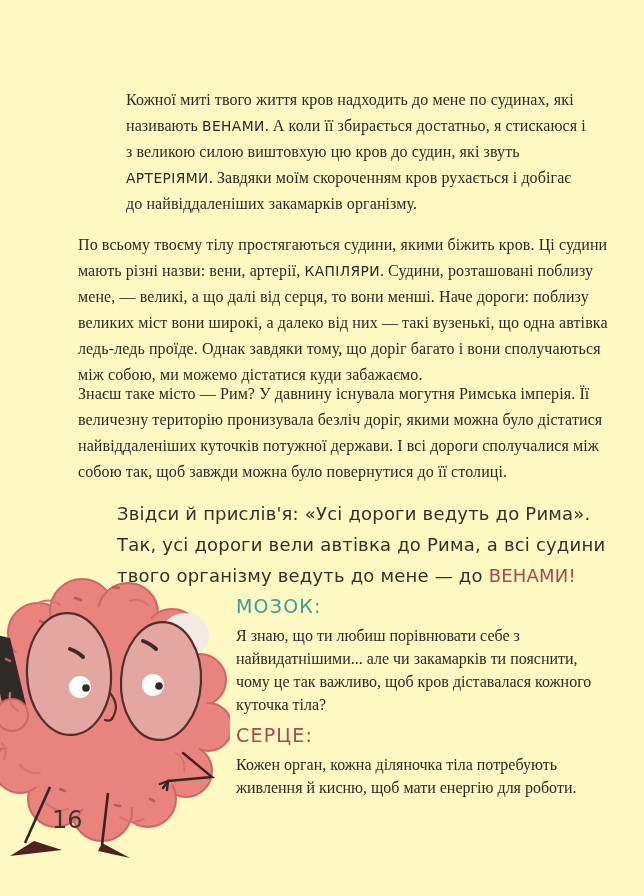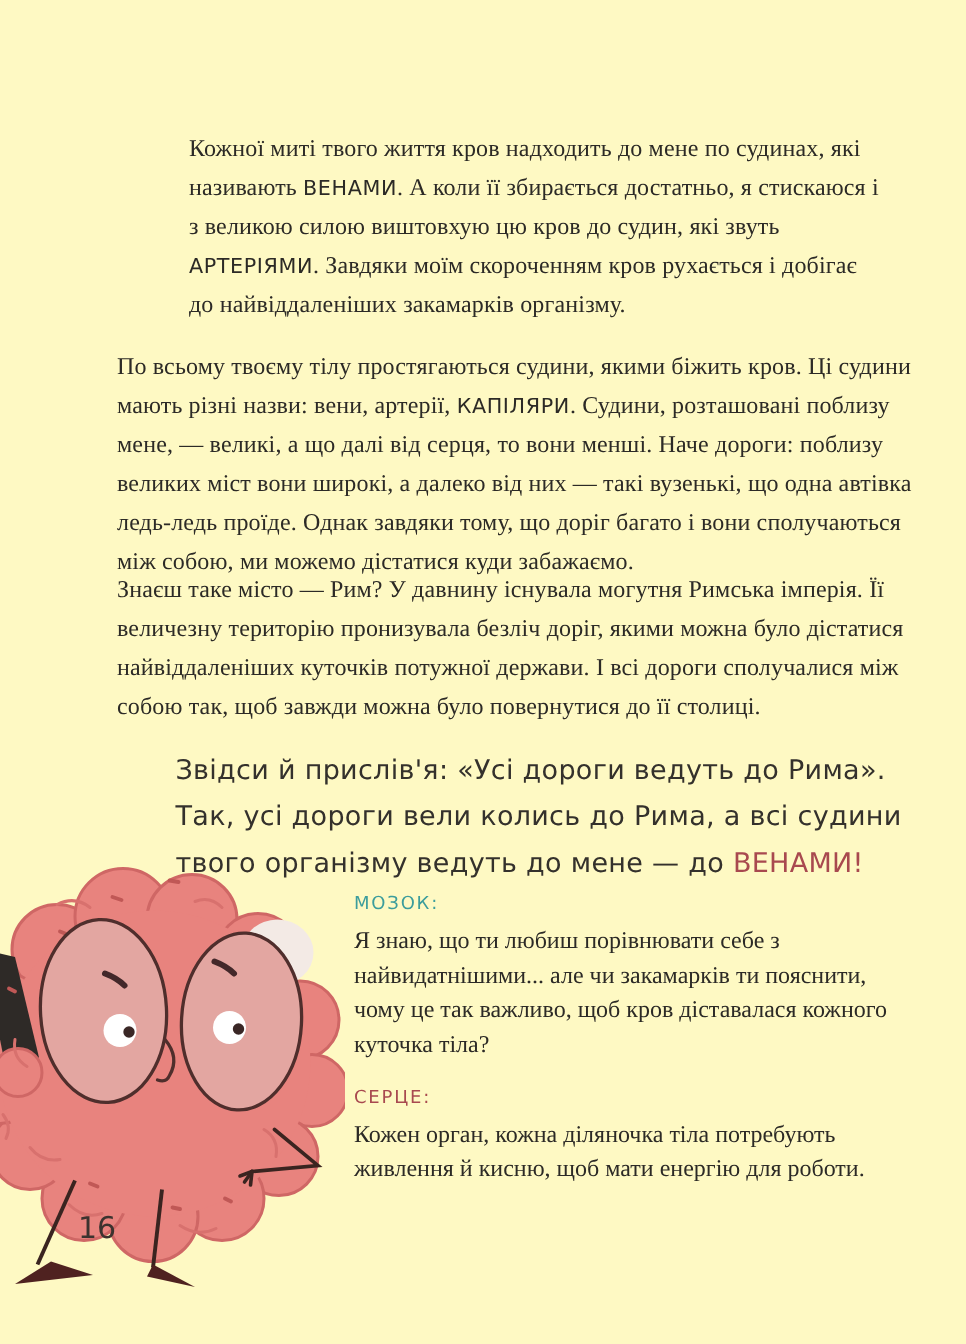--- a/index.html
+++ b/index.html
@@ -41,38 +41,38 @@
   .accent-red { color:#a8494f; }
 
   .dialogue {
     position:absolute;
     left:236px; width:372px;
   }
   #dlg-brain { top:595px; }
   #dlg-heart { top:724px; }
   .speaker {
     font-family:"DejaVu Sans", sans-serif;
-    font-size:12px;
+    font-size:19px;
     letter-spacing:1.2px;
     margin:0 0 7px 0;
   }
   .speaker-teal { color:#3c9d9c; }
   .speaker-red  { color:#a8494f; }
   .dialogue-text {
     margin:0;
     font-size:16px;
     line-height:23px;
     width:368px;
   }
 
   .page-number {
     position:absolute;
     left:52px; top:806px;
     font-family:"DejaVu Sans", sans-serif;
-    font-size:20px;
+    font-size:24px;
     color:#3c332f;
     z-index:6;
   }
 
   .brain-illustration {
     position:absolute;
     left:-20px; top:575px;
     width:250px; height:295px;
     z-index:2;
   }
@@ -83,21 +83,21 @@
 <div class="page">
 
   <p class="para" id="p1"><span>Кожної миті твого життя кров надходить до мене по судинах, які називають </span><span class="caps">ВЕНАМИ</span><span>. А коли її збирається достатньо, я стискаюся і з великою силою виштовхую цю кров до судин, які звуть </span><span class="caps">АРТЕРІЯМИ</span><span>. Завдяки моїм скороченням кров рухається і добігає до найвіддаленіших закамарків організму.</span></p>
 
   <p class="para" id="p2"><span>По всьому твоєму тілу простягаються судини, якими біжить кров. Ці судини мають різні назви: вени, артерії, </span><span class="caps">КАПІЛЯРИ</span><span>. Судини, розташовані поблизу мене, — великі, а що далі від серця, то вони менші. Наче дороги: поблизу великих міст вони широкі, а далеко від них — такі вузенькі, що одна автівка ледь-ледь проїде. Однак завдяки тому, що доріг багато і вони сполучаються між собою, ми можемо дістатися куди забажаємо.</span></p>
 
   <p class="para" id="p3">Знаєш таке місто — Рим? У давнину існувала могутня Римська імперія. Її величезну територію пронизувала безліч доріг, якими можна було дістатися найвіддаленіших куточків потужної держави. І всі дороги сполучалися між собою так, щоб завжди можна було повернутися до її столиці.</p>
 
   <div class="handwritten">
     <div>Звідси й прислів'я: «Усі дороги ведуть до Рима».</div>
-    <div><span>Так, усі дороги вели колись до Рима, а всі судини твого організму ведуть до мене — до </span><span class="accent-red">ВЕНАМИ!</span></div>
+    <div><span>Так, усі дороги вели автівка до Рима, а всі судини твого організму ведуть до мене — до </span><span class="accent-red">ВЕНАМИ!</span></div>
   </div>
 
   <div class="dialogue" id="dlg-brain">
     <p class="speaker speaker-teal">МОЗОК:</p>
     <p class="dialogue-text">Я знаю, що ти любиш порівнювати себе з найвидатнішими... але чи закамарків ти пояснити, чому це так важливо, щоб кров діставалася кожного куточка тіла?</p>
   </div>
 
   <div class="dialogue" id="dlg-heart">
     <p class="speaker speaker-red">СЕРЦЕ:</p>
     <p class="dialogue-text">Кожен орган, кожна діляночка тіла потребують живлення й кисню, щоб мати енергію для роботи.</p>

